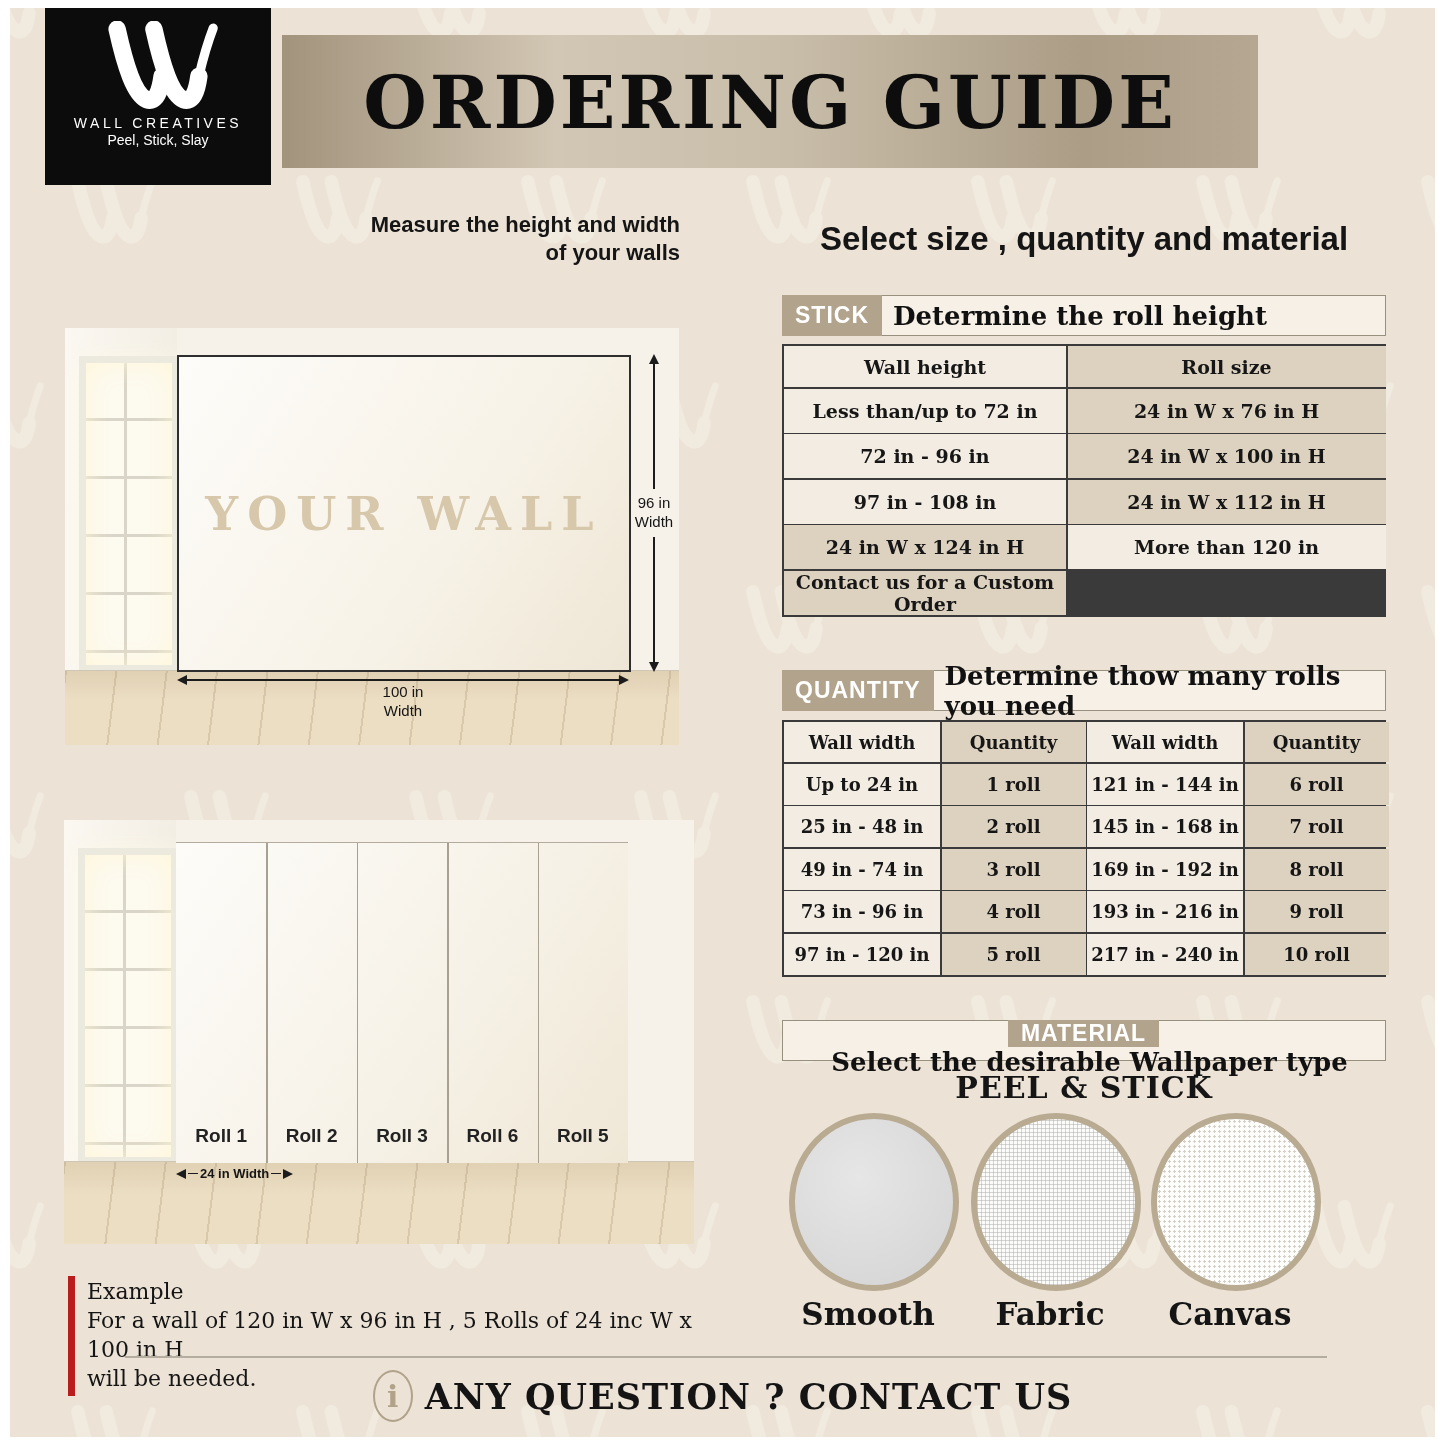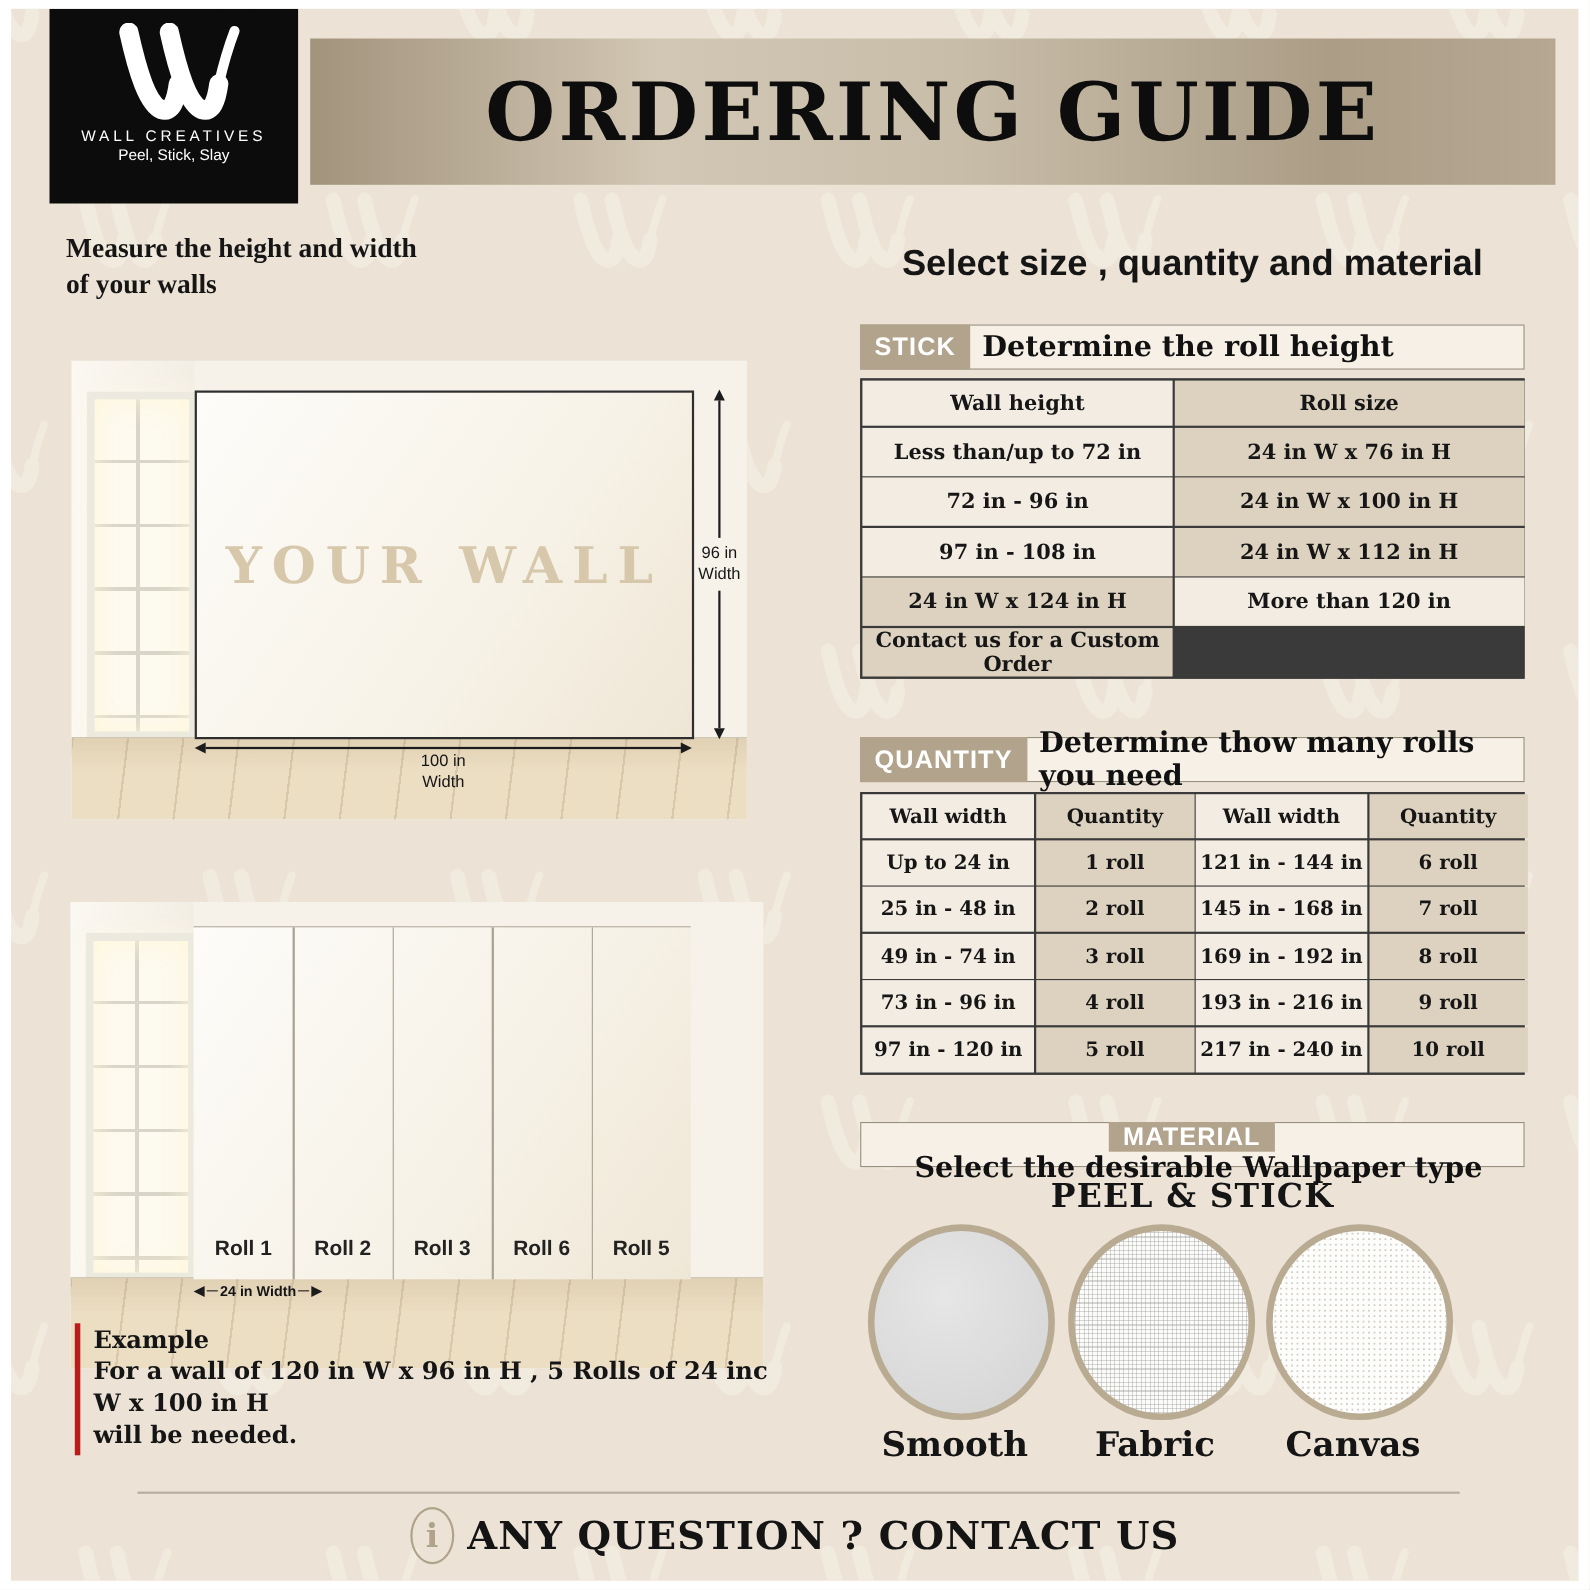--- a/index.html
+++ b/index.html
@@ -16,27 +16,27 @@
 
   .layer{position:absolute;inset:0;z-index:1;}
 
   
   .logo-box{left:35px;top:0;width:226px;height:177px;background:#0c0c0c;text-align:center;}
   .logo-box svg{display:block;margin:13px auto 0 auto;}
   .brand-name{color:#fff;font-size:14px;letter-spacing:3.5px;margin-top:2px;}
   .brand-tag{color:#fff;font-size:14px;margin-top:1px;}
 
   
-  .banner{left:272px;top:27px;width:1132px;height:133px;
+  .banner{left:272px;top:27px;width:976px;height:133px;
           background:linear-gradient(90deg,#a2937c 0%,#d2c7b4 28%,#c8bda9 52%,#ab9d86 82%,#b5a791 100%);
           display:flex;align-items:center;justify-content:center;}
   .banner-title{font-weight:bold;font-size:73px;letter-spacing:3px;color:#0d0d0d;}
 
   
-  .left-heading{left:50px;top:203px;width:620px;text-align:left;font-size:25px;font-weight:bold;line-height:1.28;font-family:Liberation Serif, serif;}
+  .left-heading{left:50px;top:203px;width:620px;text-align:right;font-size:22px;font-weight:bold;line-height:1.28;}
   .right-heading{left:772px;top:212px;width:604px;text-align:center;font-size:33px;font-weight:bold;}
 
   
   .figure{background:#f6f2ea;overflow:hidden;}
   .fig1{left:55px;top:320px;width:614px;height:417px;}
   .fig2{left:54px;top:812px;width:630px;height:424px;}
   .sidewall{position:absolute;left:0;top:0;width:112px;bottom:72px;background:linear-gradient(90deg,#fbf8f2,#f3eee4);}
   .window{position:absolute;left:14px;top:28px;width:86px;height:302px;background:#fdfaf0;border:7px solid #ecead e0;
           border:7px solid #eceade;box-shadow:inset 0 0 28px rgba(255,247,215,.95),0 0 20px rgba(255,250,230,.6);
           background-image:
@@ -69,22 +69,22 @@
               background:linear-gradient(125deg,#fdfcf9 0%,#f6f1e6 60%,#efe7d6 100%);
               border-top:1.5px solid #b3ac9e;}
   .panel-wall .vline{position:absolute;top:0;bottom:0;width:1.5px;background:#a8a191;}
   .roll-row{position:absolute;left:0;right:0;bottom:16px;display:flex;}
   .roll-row .roll{flex:1;text-align:center;font-size:19px;font-weight:bold;color:#222;}
   .roll-dim{left:112px;top:346px;width:132px;display:flex;align-items:center;gap:2px;}
   .roll-dim .line{height:1.5px;background:#1c1c1c;width:10px;}
   .roll-dim .txt{font-size:13px;font-weight:bold;white-space:nowrap;}
 
   
-  .example{left:58px;top:1195px;width:625px;border-left:5px solid #b91c1c;padding:1px 0 3px 12px;
-           font-weight:bold;font-size:22px;line-height:1.32;}
+  .example{left:58px;top:1268px;width:625px;border-left:7px solid #b91c1c;padding:1px 0 3px 12px;
+           font-weight:normal;font-size:22px;line-height:1.32;}
 
   
   .sec-bar{width:604px;height:41px;background:#f6f0e7;border:1px solid #97907f;display:flex;align-items:center;box-sizing:border-box;}
   .sec-label{height:41px;margin:-1px 0 0 -1px;background:#b2a38c;color:#fff;display:flex;align-items:center;
              padding:0 13px;font-size:23px;font-weight:bold;letter-spacing:1px;}
   .sec-title{font-size:26px;font-weight:bold;padding-left:11px;color:#111;}
   .bar-size{left:772px;top:287px;}
   .bar-qty{left:772px;top:662px;}
   .bar-mat{left:772px;top:1012px;flex-direction:column;}
 

